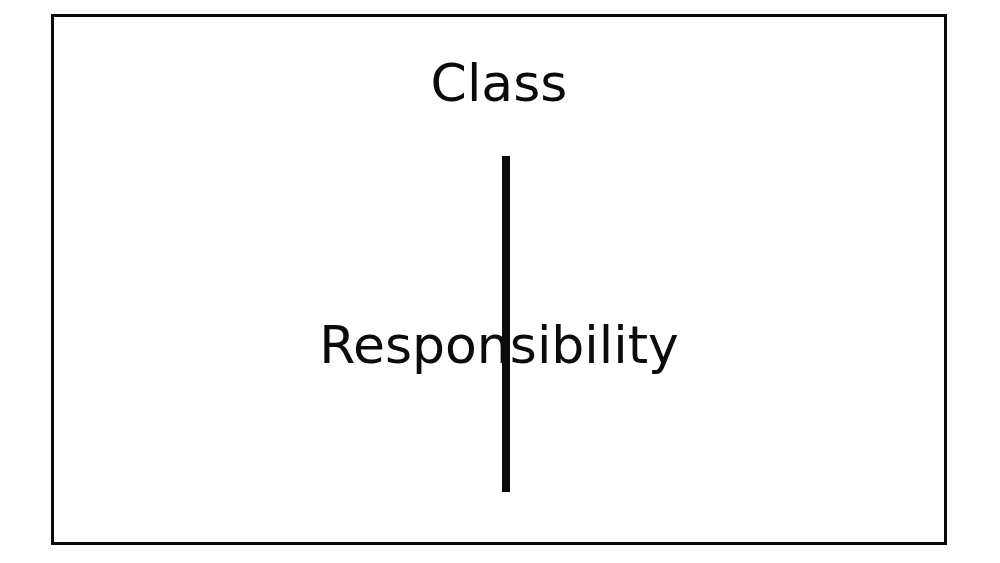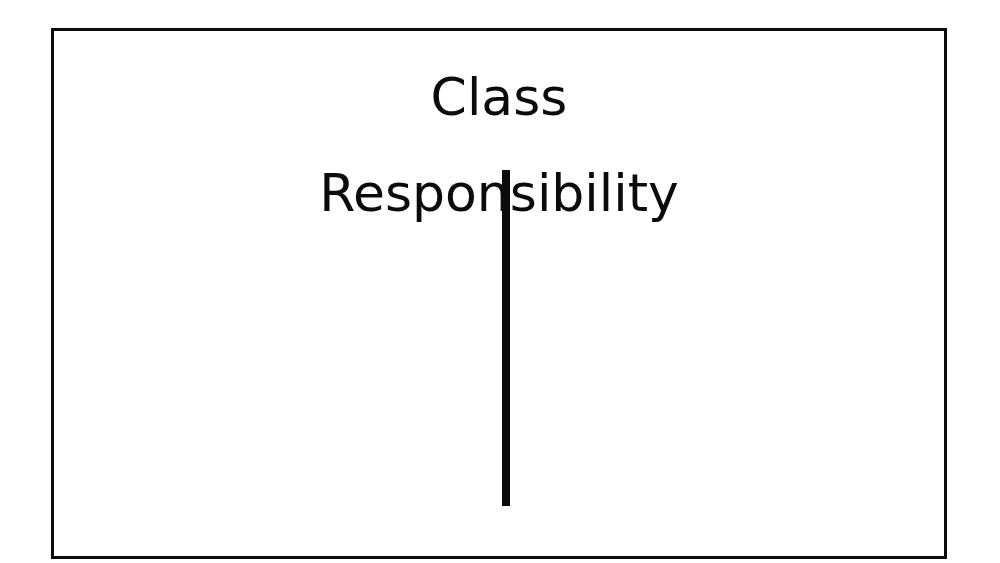--- a/index.html
+++ b/index.html
@@ -12,21 +12,21 @@
     width: 1000px;
     height: 563px;
     background: #ffffff;
     font-family: "DejaVu Sans", "Liberation Sans", sans-serif;
     color: #0b0b0b;
     overflow: hidden;
   }
   .card {
     position: absolute;
     left: 51px;
-    top: 28px;
+    top: 14px;
     width: 896px;
     height: 531px;
     box-sizing: border-box;
     border: 3px solid #0b0b0b;
     background: #ffffff;
     display: flex;
     flex-direction: column;
   }
   .title-row {
     height: 132px;
@@ -38,21 +38,21 @@
     white-space: nowrap;
   }
   .body-row {
     flex: 1;
     position: relative;
     display: flex;
   }
   .cell {
     flex: 1;
     display: flex;
-    align-items: flex-start;
+    align-items: center;
     justify-content: center;
     font-size: 52px;
     line-height: 1.17;
     white-space: nowrap;
   }
   .divider {
     position: absolute;
     left: calc(50% + 3px);
     top: 7px;
     width: 8px;

